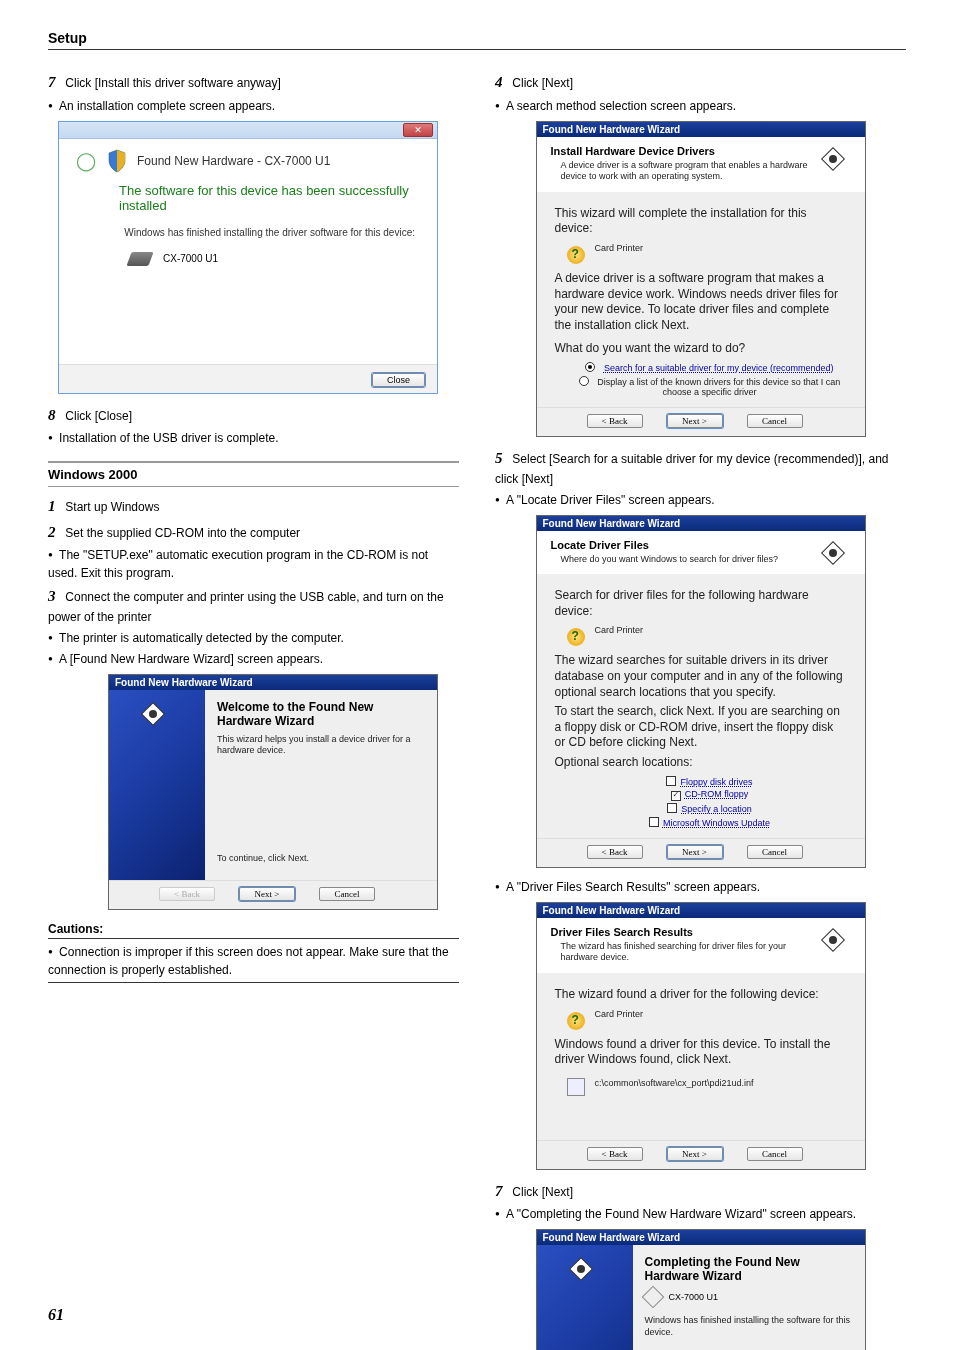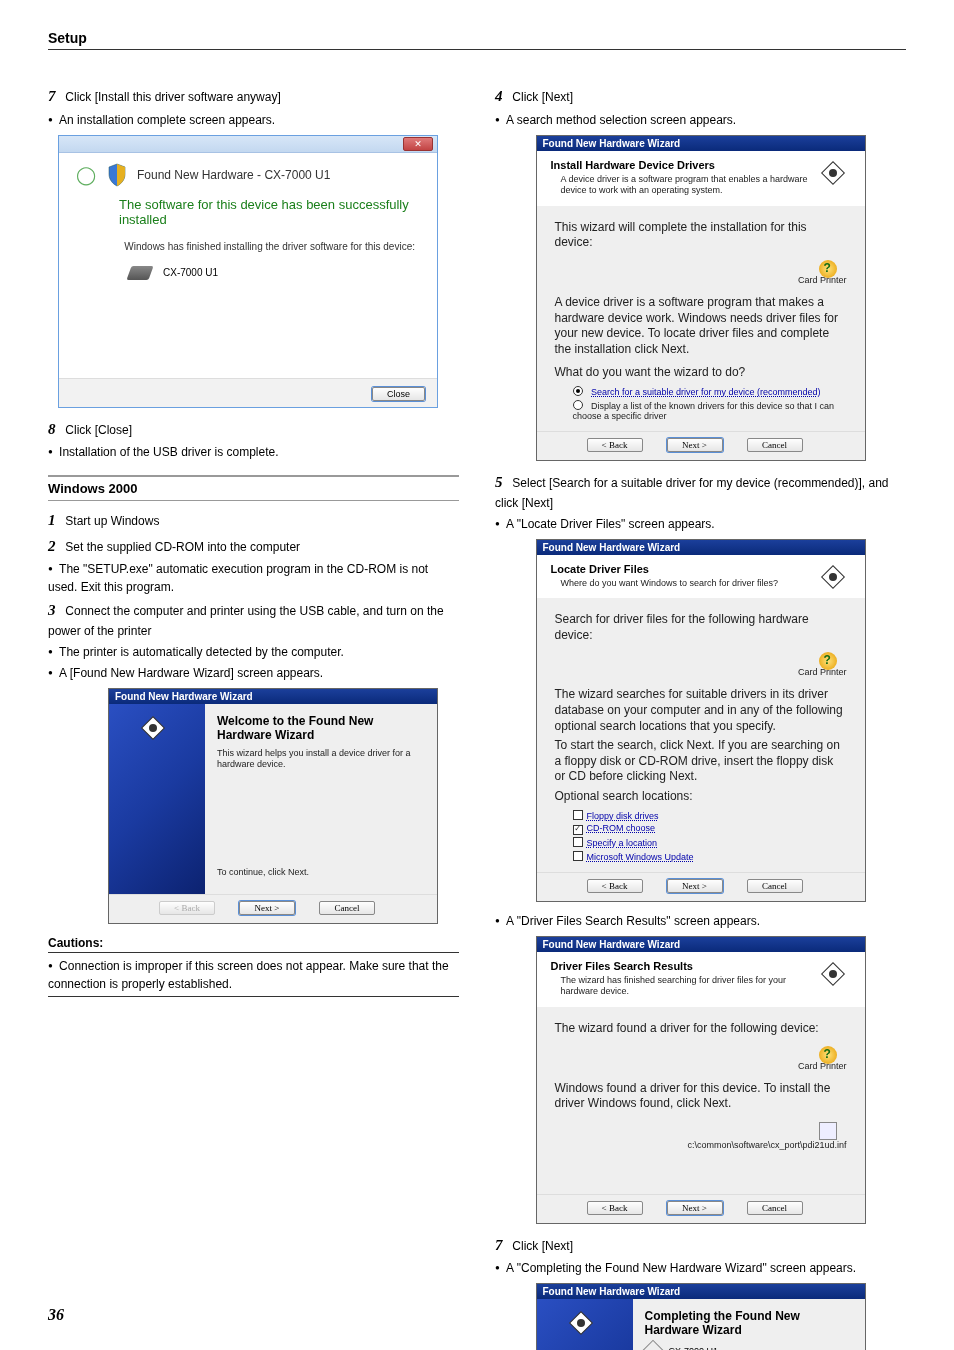--- a/index.html
+++ b/index.html
@@ -13,21 +13,21 @@
     font-size: 12px;
   }
   .page {
     padding: 30px 48px 20px 48px;
   }
   .header-title {
     font-weight: bold;
     font-size: 14px;
     border-bottom: 1px solid #333;
     padding-bottom: 3px;
-    margin-bottom: 32px;
+    margin-bottom: 18px;
   }
   .columns {
     display: flex;
     gap: 36px;
   }
   .col { flex: 1; min-width: 0; }
   .step-num {
     font-family: "Times New Roman", serif;
     font-style: italic;
     font-weight: bold;
@@ -113,21 +113,21 @@
     display:inline-block; width:18px; height:18px;
     background: radial-gradient(#ffe27a, #e59b00);
     border-radius:50%;
     position:relative; margin-right:10px; top:3px;
     flex-shrink:0;
   }
   .icon-small-q::after{
     content:"?"; position:absolute; left:5px; top:1px;
     color:#146a14; font-weight:bold; font-size:12px;
   }
-  .device-row { display:flex; align-items:flex-end; margin:6px 0 10px 12px;flex-direction:column; }
+  .device-row { display:flex; align-items:flex-start; margin:6px 0 10px 12px; }
   .checkbox { display:inline-block; width:10px; height:10px; border:1px solid #333; background:#fff; margin-right:4px; position:relative; top:1px; font-size:8px; line-height:8px; text-align:center;}
   .checkbox.checked::after{ content:"✓"; position:relative; top:-1px; }
   .radio { display:inline-block; width:10px; height:10px; border:1px solid #333; border-radius:50%; background:#fff; margin-right:6px; position:relative; top:1px;}
   .radio.checked::after{ content:""; position:absolute; width:4px; height:4px; background:#000; border-radius:50%; left:2px; top:2px;}
   .link-text { color:#00a; text-decoration: underline dotted; font-size:9px;}
   
   
   .vista {
     width: 380px;
     border:1px solid #6aa0e0;
@@ -168,21 +168,21 @@
   .wiz2-side { width:96px; background: linear-gradient(135deg,#2a4fc2 0%, #1a3aa0 50%, #0c2270 100%);
     min-height:190px; display:flex; justify-content:center; padding-top:10px;}
   .wiz2-main { flex:1; padding:10px 12px; font-size:10px;}
   .wiz2-h { font-weight:bold; font-size:12px; margin-bottom:6px;}
 
   
   .wizW { width: 330px; margin: 6px auto 10px auto; }
   .wizW-head { display:flex; background:#fff; padding:8px 10px 6px 14px; align-items:flex-start; gap:8px;}
   .wizW-head-left { flex:1; }
   .wizW-body { background:#efefef; padding:10px 18px 8px 18px; font-size:9px; color:#222;}
-  .opt-line { margin: 2px 0 2px 18px; font-size:9px;}
+  .opt-line { margin: 2px 0 2px 18px; font-size:9px;text-align:center;}
 </style>
 </head>
 <body>
 
 <div class="page">
   <div class="header-title">Setup</div>
 
   <div class="columns">
 
     <div class="col">
@@ -345,21 +345,21 @@
         <div class="wizW-body">
           <div class="dlg-line">Search for driver files for the following hardware device:</div>
           <div class="device-row">
             <span class="icon-small-q"></span>
             <span>Card Printer</span>
           </div>
           <div class="dlg-line">The wizard searches for suitable drivers in its driver database on your computer and in any of the following optional search locations that you specify.</div>
           <div class="dlg-line">To start the search, click Next. If you are searching on a floppy disk or CD-ROM drive, insert the floppy disk or CD before clicking Next.</div>
           <div class="dlg-line">Optional search locations:</div>
           <div class="opt-line"><span class="checkbox"></span><span class="link-text">Floppy disk drives</span></div>
-          <div class="opt-line"><span class="checkbox checked"></span><span class="link-text">CD-ROM choose</span></div>
+          <div class="opt-line"><span class="checkbox checked"></span><span class="link-text">CD-ROM floppy</span></div>
           <div class="opt-line"><span class="checkbox"></span><span class="link-text">Specify a location</span></div>
           <div class="opt-line"><span class="checkbox"></span><span class="link-text">Microsoft Windows Update</span></div>
         </div>
         <div class="dlg-btns center">
           <span class="btn">&lt; Back</span>
           <span class="btn default">Next &gt;</span>
           <span class="btn">Cancel</span>
         </div>
       </div>
 
@@ -431,13 +431,13 @@
           
           
           
         </div>
       </div>
 
     </div>
   </div>
 </div>
 
-<div class="pagenum">36</div>
+<div class="pagenum">61</div>
 
 </body></html>

